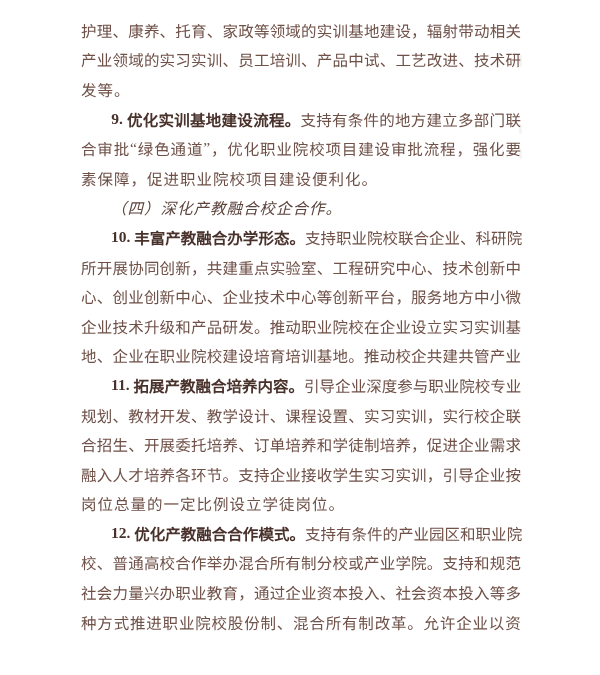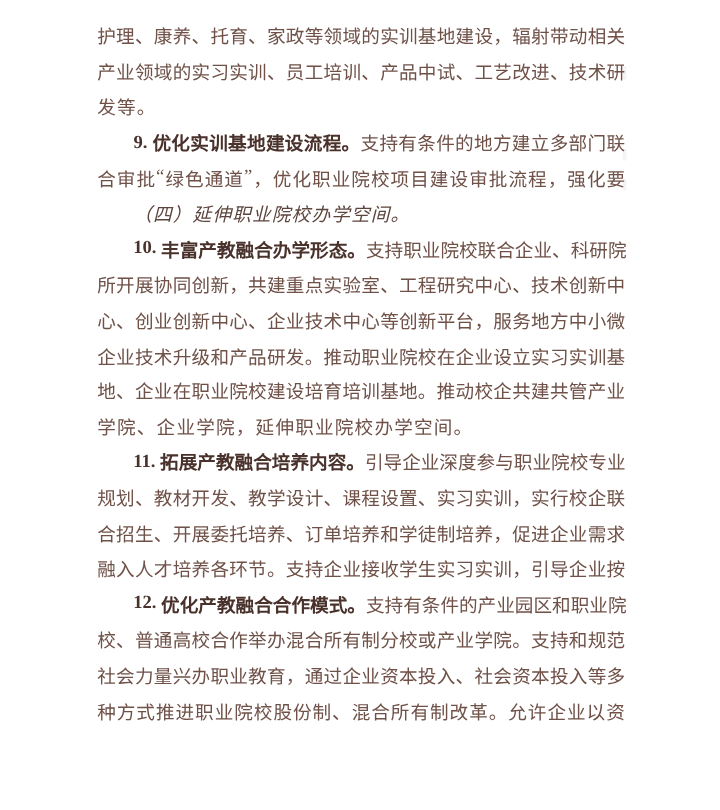--- a/index.html
+++ b/index.html
@@ -46,31 +46,32 @@
 </head>
 <body>
 
 <div class="page">
   <div class="doc-lines">
       <div class="line just"><span class="seg-body">护</span><span class="seg-body">理</span><span class="seg-body">、</span><span class="seg-body">康</span><span class="seg-body">养</span><span class="seg-body">、</span><span class="seg-body">托</span><span class="seg-body">育</span><span class="seg-body">、</span><span class="seg-body">家</span><span class="seg-body">政</span><span class="seg-body">等</span><span class="seg-body">领</span><span class="seg-body">域</span><span class="seg-body">的</span><span class="seg-body">实</span><span class="seg-body">训</span><span class="seg-body">基</span><span class="seg-body">地</span><span class="seg-body">建</span><span class="seg-body">设</span><span class="seg-body">，</span><span class="seg-body">辐</span><span class="seg-body">射</span><span class="seg-body">带</span><span class="seg-body">动</span><span class="seg-body">相</span><span class="seg-body">关</span></div>
       <div class="line just"><span class="seg-body">产</span><span class="seg-body">业</span><span class="seg-body">领</span><span class="seg-body">域</span><span class="seg-body">的</span><span class="seg-body">实</span><span class="seg-body">习</span><span class="seg-body">实</span><span class="seg-body">训</span><span class="seg-body">、</span><span class="seg-body">员</span><span class="seg-body">工</span><span class="seg-body">培</span><span class="seg-body">训</span><span class="seg-body">、</span><span class="seg-body">产</span><span class="seg-body">品</span><span class="seg-body">中</span><span class="seg-body">试</span><span class="seg-body">、</span><span class="seg-body">工</span><span class="seg-body">艺</span><span class="seg-body">改</span><span class="seg-body">进</span><span class="seg-body">、</span><span class="seg-body">技</span><span class="seg-body">术</span><span class="seg-body">研</span></div>
       <div class="line"><span class="seg-body">发等。</span></div>
       <div class="line just"><span class="indent"></span><span class="seg-bold">9. </span><span class="seg-bold">优</span><span class="seg-bold">化</span><span class="seg-bold">实</span><span class="seg-bold">训</span><span class="seg-bold">基</span><span class="seg-bold">地</span><span class="seg-bold">建</span><span class="seg-bold">设</span><span class="seg-bold">流</span><span class="seg-bold">程</span><span class="seg-bold">。</span><span class="seg-body">支</span><span class="seg-body">持</span><span class="seg-body">有</span><span class="seg-body">条</span><span class="seg-body">件</span><span class="seg-body">的</span><span class="seg-body">地</span><span class="seg-body">方</span><span class="seg-body">建</span><span class="seg-body">立</span><span class="seg-body">多</span><span class="seg-body">部</span><span class="seg-body">门</span><span class="seg-body">联</span></div>
       <div class="line just"><span class="seg-body">合</span><span class="seg-body">审</span><span class="seg-body">批</span><span class="seg-body">“</span><span class="seg-body">绿</span><span class="seg-body">色</span><span class="seg-body">通</span><span class="seg-body">道</span><span class="seg-body">”</span><span class="seg-body">，</span><span class="seg-body">优</span><span class="seg-body">化</span><span class="seg-body">职</span><span class="seg-body">业</span><span class="seg-body">院</span><span class="seg-body">校</span><span class="seg-body">项</span><span class="seg-body">目</span><span class="seg-body">建</span><span class="seg-body">设</span><span class="seg-body">审</span><span class="seg-body">批</span><span class="seg-body">流</span><span class="seg-body">程</span><span class="seg-body">，</span><span class="seg-body">强</span><span class="seg-body">化</span><span class="seg-body">要</span></div>
-      <div class="line"><span class="indent"></span><span class="seg-kai">（四）延伸职业院校办学空间。</span></div>
+      <div class="line"><span class="seg-body">素保障，促进职业院校项目建设便利化。</span></div>
+      <div class="line"><span class="indent"></span><span class="seg-kai">（四）深化产教融合校企合作。</span></div>
       <div class="line just"><span class="indent"></span><span class="seg-bold">10. </span><span class="seg-bold">丰</span><span class="seg-bold">富</span><span class="seg-bold">产</span><span class="seg-bold">教</span><span class="seg-bold">融</span><span class="seg-bold">合</span><span class="seg-bold">办</span><span class="seg-bold">学</span><span class="seg-bold">形</span><span class="seg-bold">态</span><span class="seg-bold">。</span><span class="seg-body">支</span><span class="seg-body">持</span><span class="seg-body">职</span><span class="seg-body">业</span><span class="seg-body">院</span><span class="seg-body">校</span><span class="seg-body">联</span><span class="seg-body">合</span><span class="seg-body">企</span><span class="seg-body">业</span><span class="seg-body">、</span><span class="seg-body">科</span><span class="seg-body">研</span><span class="seg-body">院</span></div>
       <div class="line just"><span class="seg-body">所</span><span class="seg-body">开</span><span class="seg-body">展</span><span class="seg-body">协</span><span class="seg-body">同</span><span class="seg-body">创</span><span class="seg-body">新</span><span class="seg-body">，</span><span class="seg-body">共</span><span class="seg-body">建</span><span class="seg-body">重</span><span class="seg-body">点</span><span class="seg-body">实</span><span class="seg-body">验</span><span class="seg-body">室</span><span class="seg-body">、</span><span class="seg-body">工</span><span class="seg-body">程</span><span class="seg-body">研</span><span class="seg-body">究</span><span class="seg-body">中</span><span class="seg-body">心</span><span class="seg-body">、</span><span class="seg-body">技</span><span class="seg-body">术</span><span class="seg-body">创</span><span class="seg-body">新</span><span class="seg-body">中</span></div>
       <div class="line just"><span class="seg-body">心</span><span class="seg-body">、</span><span class="seg-body">创</span><span class="seg-body">业</span><span class="seg-body">创</span><span class="seg-body">新</span><span class="seg-body">中</span><span class="seg-body">心</span><span class="seg-body">、</span><span class="seg-body">企</span><span class="seg-body">业</span><span class="seg-body">技</span><span class="seg-body">术</span><span class="seg-body">中</span><span class="seg-body">心</span><span class="seg-body">等</span><span class="seg-body">创</span><span class="seg-body">新</span><span class="seg-body">平</span><span class="seg-body">台</span><span class="seg-body">，</span><span class="seg-body">服</span><span class="seg-body">务</span><span class="seg-body">地</span><span class="seg-body">方</span><span class="seg-body">中</span><span class="seg-body">小</span><span class="seg-body">微</span></div>
       <div class="line just"><span class="seg-body">企</span><span class="seg-body">业</span><span class="seg-body">技</span><span class="seg-body">术</span><span class="seg-body">升</span><span class="seg-body">级</span><span class="seg-body">和</span><span class="seg-body">产</span><span class="seg-body">品</span><span class="seg-body">研</span><span class="seg-body">发</span><span class="seg-body">。</span><span class="seg-body">推</span><span class="seg-body">动</span><span class="seg-body">职</span><span class="seg-body">业</span><span class="seg-body">院</span><span class="seg-body">校</span><span class="seg-body">在</span><span class="seg-body">企</span><span class="seg-body">业</span><span class="seg-body">设</span><span class="seg-body">立</span><span class="seg-body">实</span><span class="seg-body">习</span><span class="seg-body">实</span><span class="seg-body">训</span><span class="seg-body">基</span></div>
       <div class="line just"><span class="seg-body">地</span><span class="seg-body">、</span><span class="seg-body">企</span><span class="seg-body">业</span><span class="seg-body">在</span><span class="seg-body">职</span><span class="seg-body">业</span><span class="seg-body">院</span><span class="seg-body">校</span><span class="seg-body">建</span><span class="seg-body">设</span><span class="seg-body">培</span><span class="seg-body">育</span><span class="seg-body">培</span><span class="seg-body">训</span><span class="seg-body">基</span><span class="seg-body">地</span><span class="seg-body">。</span><span class="seg-body">推</span><span class="seg-body">动</span><span class="seg-body">校</span><span class="seg-body">企</span><span class="seg-body">共</span><span class="seg-body">建</span><span class="seg-body">共</span><span class="seg-body">管</span><span class="seg-body">产</span><span class="seg-body">业</span></div>
-      <div class="line"><span class="seg-body">学院、企业学院，延伸职业院校办学空间。</span></div>
       <div class="line just"><span class="indent"></span><span class="seg-bold">11. </span><span class="seg-bold">拓</span><span class="seg-bold">展</span><span class="seg-bold">产</span><span class="seg-bold">教</span><span class="seg-bold">融</span><span class="seg-bold">合</span><span class="seg-bold">培</span><span class="seg-bold">养</span><span class="seg-bold">内</span><span class="seg-bold">容</span><span class="seg-bold">。</span><span class="seg-body">引</span><span class="seg-body">导</span><span class="seg-body">企</span><span class="seg-body">业</span><span class="seg-body">深</span><span class="seg-body">度</span><span class="seg-body">参</span><span class="seg-body">与</span><span class="seg-body">职</span><span class="seg-body">业</span><span class="seg-body">院</span><span class="seg-body">校</span><span class="seg-body">专</span><span class="seg-body">业</span></div>
       <div class="line just"><span class="seg-body">规</span><span class="seg-body">划</span><span class="seg-body">、</span><span class="seg-body">教</span><span class="seg-body">材</span><span class="seg-body">开</span><span class="seg-body">发</span><span class="seg-body">、</span><span class="seg-body">教</span><span class="seg-body">学</span><span class="seg-body">设</span><span class="seg-body">计</span><span class="seg-body">、</span><span class="seg-body">课</span><span class="seg-body">程</span><span class="seg-body">设</span><span class="seg-body">置</span><span class="seg-body">、</span><span class="seg-body">实</span><span class="seg-body">习</span><span class="seg-body">实</span><span class="seg-body">训</span><span class="seg-body">，</span><span class="seg-body">实</span><span class="seg-body">行</span><span class="seg-body">校</span><span class="seg-body">企</span><span class="seg-body">联</span></div>
       <div class="line just"><span class="seg-body">合</span><span class="seg-body">招</span><span class="seg-body">生</span><span class="seg-body">、</span><span class="seg-body">开</span><span class="seg-body">展</span><span class="seg-body">委</span><span class="seg-body">托</span><span class="seg-body">培</span><span class="seg-body">养</span><span class="seg-body">、</span><span class="seg-body">订</span><span class="seg-body">单</span><span class="seg-body">培</span><span class="seg-body">养</span><span class="seg-body">和</span><span class="seg-body">学</span><span class="seg-body">徒</span><span class="seg-body">制</span><span class="seg-body">培</span><span class="seg-body">养</span><span class="seg-body">，</span><span class="seg-body">促</span><span class="seg-body">进</span><span class="seg-body">企</span><span class="seg-body">业</span><span class="seg-body">需</span><span class="seg-body">求</span></div>
       <div class="line just"><span class="seg-body">融</span><span class="seg-body">入</span><span class="seg-body">人</span><span class="seg-body">才</span><span class="seg-body">培</span><span class="seg-body">养</span><span class="seg-body">各</span><span class="seg-body">环</span><span class="seg-body">节</span><span class="seg-body">。</span><span class="seg-body">支</span><span class="seg-body">持</span><span class="seg-body">企</span><span class="seg-body">业</span><span class="seg-body">接</span><span class="seg-body">收</span><span class="seg-body">学</span><span class="seg-body">生</span><span class="seg-body">实</span><span class="seg-body">习</span><span class="seg-body">实</span><span class="seg-body">训</span><span class="seg-body">，</span><span class="seg-body">引</span><span class="seg-body">导</span><span class="seg-body">企</span><span class="seg-body">业</span><span class="seg-body">按</span></div>
+      <div class="line"><span class="seg-body">岗位总量的一定比例设立学徒岗位。</span></div>
       <div class="line just"><span class="indent"></span><span class="seg-bold">12. </span><span class="seg-bold">优</span><span class="seg-bold">化</span><span class="seg-bold">产</span><span class="seg-bold">教</span><span class="seg-bold">融</span><span class="seg-bold">合</span><span class="seg-bold">合</span><span class="seg-bold">作</span><span class="seg-bold">模</span><span class="seg-bold">式</span><span class="seg-bold">。</span><span class="seg-body">支</span><span class="seg-body">持</span><span class="seg-body">有</span><span class="seg-body">条</span><span class="seg-body">件</span><span class="seg-body">的</span><span class="seg-body">产</span><span class="seg-body">业</span><span class="seg-body">园</span><span class="seg-body">区</span><span class="seg-body">和</span><span class="seg-body">职</span><span class="seg-body">业</span><span class="seg-body">院</span></div>
       <div class="line just"><span class="seg-body">校</span><span class="seg-body">、</span><span class="seg-body">普</span><span class="seg-body">通</span><span class="seg-body">高</span><span class="seg-body">校</span><span class="seg-body">合</span><span class="seg-body">作</span><span class="seg-body">举</span><span class="seg-body">办</span><span class="seg-body">混</span><span class="seg-body">合</span><span class="seg-body">所</span><span class="seg-body">有</span><span class="seg-body">制</span><span class="seg-body">分</span><span class="seg-body">校</span><span class="seg-body">或</span><span class="seg-body">产</span><span class="seg-body">业</span><span class="seg-body">学</span><span class="seg-body">院</span><span class="seg-body">。</span><span class="seg-body">支</span><span class="seg-body">持</span><span class="seg-body">和</span><span class="seg-body">规</span><span class="seg-body">范</span></div>
       <div class="line just"><span class="seg-body">社</span><span class="seg-body">会</span><span class="seg-body">力</span><span class="seg-body">量</span><span class="seg-body">兴</span><span class="seg-body">办</span><span class="seg-body">职</span><span class="seg-body">业</span><span class="seg-body">教</span><span class="seg-body">育</span><span class="seg-body">，</span><span class="seg-body">通</span><span class="seg-body">过</span><span class="seg-body">企</span><span class="seg-body">业</span><span class="seg-body">资</span><span class="seg-body">本</span><span class="seg-body">投</span><span class="seg-body">入</span><span class="seg-body">、</span><span class="seg-body">社</span><span class="seg-body">会</span><span class="seg-body">资</span><span class="seg-body">本</span><span class="seg-body">投</span><span class="seg-body">入</span><span class="seg-body">等</span><span class="seg-body">多</span></div>
       <div class="line just"><span class="seg-body">种</span><span class="seg-body">方</span><span class="seg-body">式</span><span class="seg-body">推</span><span class="seg-body">进</span><span class="seg-body">职</span><span class="seg-body">业</span><span class="seg-body">院</span><span class="seg-body">校</span><span class="seg-body">股</span><span class="seg-body">份</span><span class="seg-body">制</span><span class="seg-body">、</span><span class="seg-body">混</span><span class="seg-body">合</span><span class="seg-body">所</span><span class="seg-body">有</span><span class="seg-body">制</span><span class="seg-body">改</span><span class="seg-body">革</span><span class="seg-body">。</span><span class="seg-body">允</span><span class="seg-body">许</span><span class="seg-body">企</span><span class="seg-body">业</span><span class="seg-body">以</span><span class="seg-body">资</span></div>
     </div>
 <div class="artifact" style="left: 519px; top: 55px; width: 3px; height: 12px;"></div>
     <div class="artifact" style="left: 519px; top: 124px; width: 3px; height: 10px;"></div>
     <div class="artifact" style="left: 519px; top: 149px; width: 3px; height: 10px;"></div>
   </div>
 

